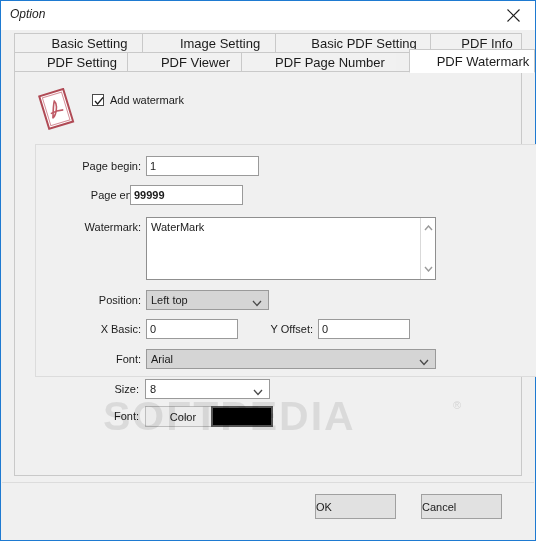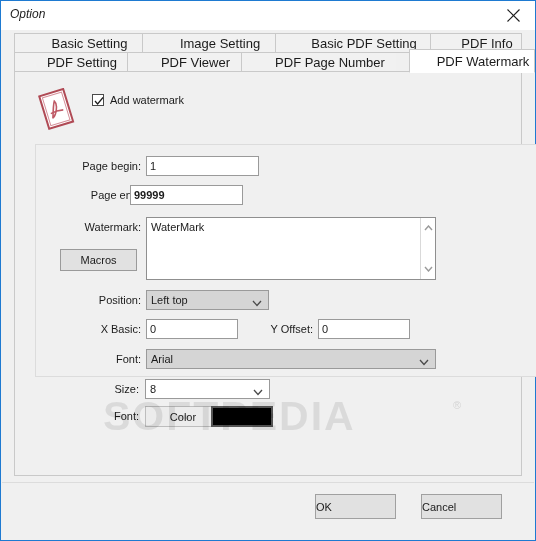--- a/index.html
+++ b/index.html
@@ -402,23 +402,20 @@
             </svg>
           </div>
           <div class="sb-arrow" id="sb-down">
             <svg width="9" height="6" viewBox="0 0 9 6">
               <polyline points="1,1 4.5,5 8,1" fill="none" stroke="#9a9a9a" stroke-width="1.4"></polyline>
             </svg>
           </div>
         </div>
       </div>
 
-      <div class="button" id="macros-button">
-        <span>Macros</span>
-      </div>
 
       <div class="field-label" style="left:37px; top:149px; width:68px;">Position:</div>
       <div class="combo gray" style="left:110px; top:145px; width:123px; height:20px;">
         <span>Left top</span>
         <span class="chev">
           <svg width="10" height="7" viewBox="0 0 10 7">
             <polyline points="1,1 5,5.5 9,1" fill="none" stroke="#4a4a4a" stroke-width="1.3"></polyline>
           </svg>
         </span>
       </div>

